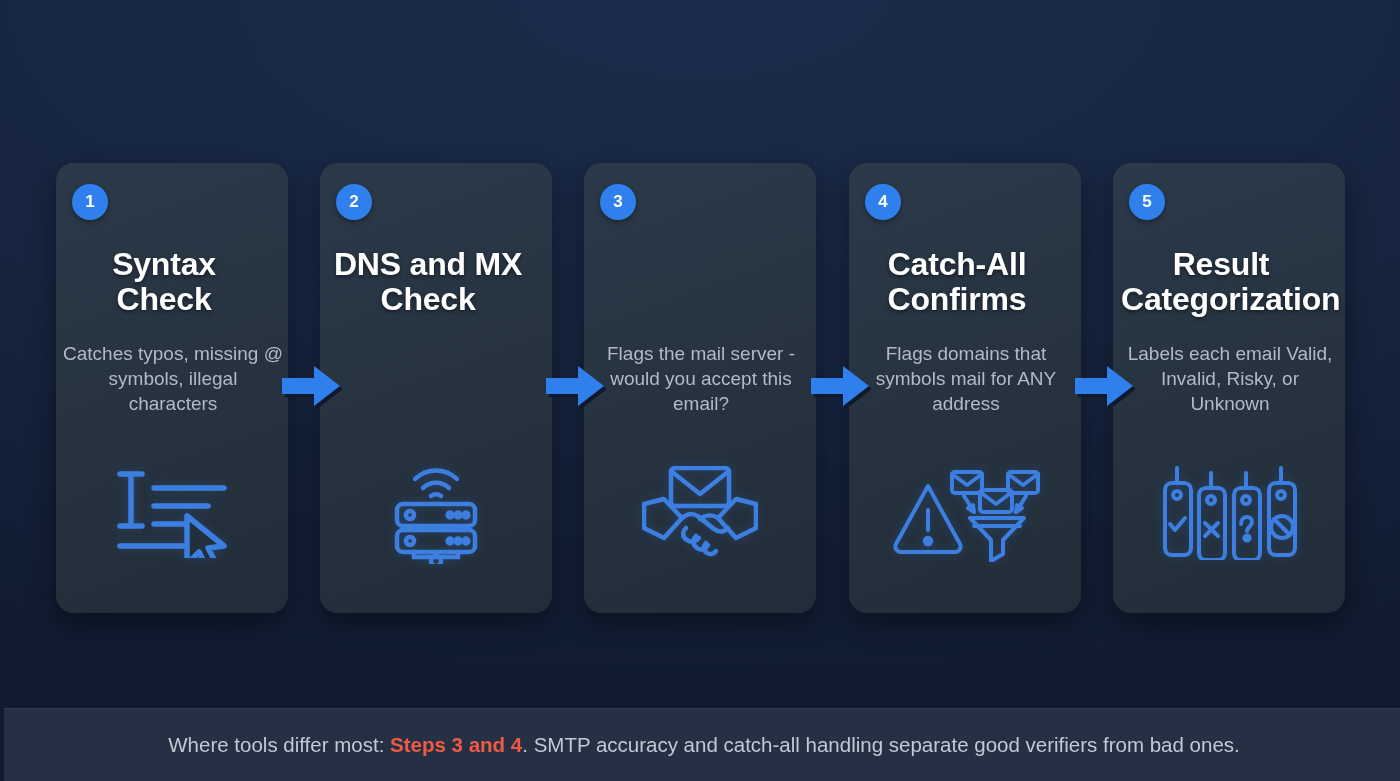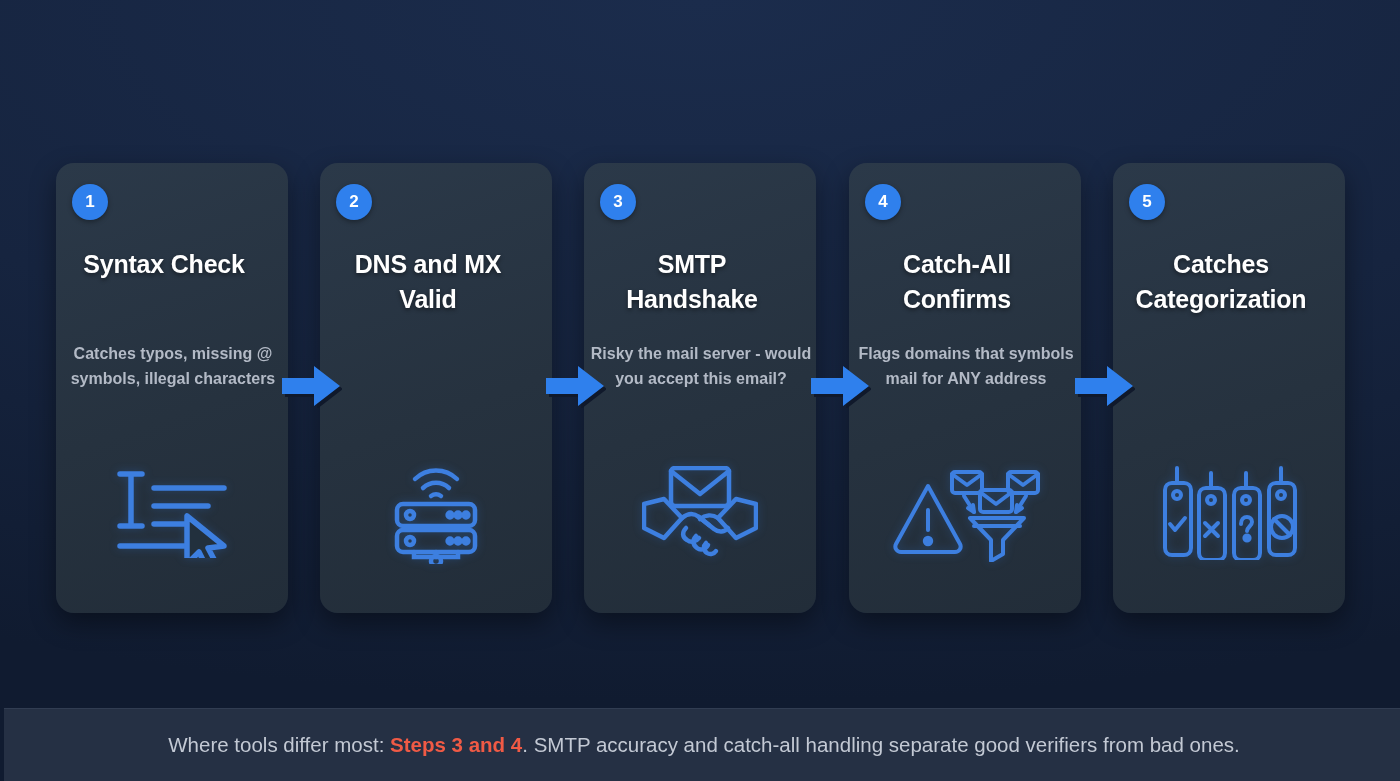--- a/index.html
+++ b/index.html
@@ -46,33 +46,32 @@
     color:#fff;
     font-size:17px; font-weight:bold;
     line-height:36px;
     text-align:center;
     box-shadow:0 2px 5px rgba(0,0,0,.35);
   }
   .card-title {
     position:absolute;
     left:8px; right:24px; top:84px;
     color:#ffffff;
-    font-size:25px;
+    font-size:32px;
     font-weight:bold;
     line-height:35px;
     letter-spacing:-.2px;
     text-shadow:0 2px 4px rgba(0,0,0,.45);
   }
   .card-desc {
     position:absolute;
     left:6px; right:4px; top:178px;
     color:#b3bac6;
-    font-size:16px;
+    font-size:19px;
     line-height:25px;
-    font-weight:bold;
   }
   .icon-wrap {
     position:absolute;
     left:0; right:0; bottom:46px;
     height:110px;
     display:flex; align-items:center; justify-content:center;
   }
   .icon-wrap svg { display:block; filter:drop-shadow(0 0 4px rgba(47,128,237,.25)); }
 
   
@@ -125,21 +124,21 @@
           <path d="M42 40 H96"></path>
           <path d="M42 58 H78"></path>
           <path d="M8 80 H86"></path>
           <path d="M75 50 L75 98 L87 86 L95 102 L104 97 L96 82 L112 80 Z" fill="#22303d" stroke="#3d7fe0" stroke-width="5.5" stroke-linejoin="round"></path>
         </svg>
       </div>
     </div>
 
     <div class="card c2">
       <div class="badge">2</div>
-      <div class="card-title">DNS and MX Valid</div>
+      <div class="card-title">DNS and MX Check</div>
       <div class="icon-wrap">
         <svg width="100" height="104" viewBox="0 0 100 104" fill="none" stroke="#3d7fe0" stroke-width="4.5" stroke-linecap="round">
           <path d="M29 19 A30 30 0 0 1 71 19"></path>
           <path d="M37 28 A19 19 0 0 1 63 28"></path>
           <path d="M45 36 A8.5 8.5 0 0 1 55 36"></path>
           <rect x="11" y="44" width="78" height="22" rx="6"></rect>
           <circle cx="24" cy="55" r="4"></circle>
           <circle cx="64" cy="55" r="2.4" fill="#3d7fe0"></circle>
           <circle cx="72" cy="55" r="2.4" fill="#3d7fe0"></circle>
           <circle cx="80" cy="55" r="2.4" fill="#3d7fe0"></circle>
@@ -150,22 +149,21 @@
           <circle cx="80" cy="81" r="2.4" fill="#3d7fe0"></circle>
           <path d="M28 92 V97 H72 V92"></path>
           <path d="M50 92 V97"></path>
           <circle cx="50" cy="101" r="5"></circle>
         </svg>
       </div>
     </div>
 
     <div class="card c3">
       <div class="badge">3</div>
-      <div class="card-title">SMTP Handshake</div>
-      <div class="card-desc">Risky the mail server - would you accept this email?</div>
+      <div class="card-desc">Flags the mail server - would you accept this email?</div>
       <div class="icon-wrap">
         <svg width="116" height="92" viewBox="0 0 116 92" fill="none" stroke="#3d7fe0" stroke-width="4.5" stroke-linecap="round" stroke-linejoin="round">
           <rect x="29" y="2" width="58" height="38" rx="4"></rect>
           <path d="M29 5 L58 28 L87 5"></path>
           <path d="M2 38 L22 33 L40 52 L22 72 L2 62 Z"></path>
           <path d="M114 38 L94 33 L76 52 L94 72 L114 62 Z"></path>
           <path d="M40 52 C46 47 52 47 57 51 L67 59"></path>
           <path d="M76 52 C70 48 63 49 58 53"></path>
           <path d="M44 62 C40 66 40 71 45 74 C49 77 54 76 57 72"></path>
           <path d="M54 70 C50 74 51 79 55 82 C59 85 64 83 66 79"></path>
@@ -195,21 +193,22 @@
           <path d="M136 34 L126 50"></path>
           <path d="M126 50 L132 46 M126 50 L127 43"></path>
           <path d="M80 56 H134 L113 78 V92 L101 99 V78 Z"></path>
           <path d="M84 64 H130"></path>
         </svg>
       </div>
     </div>
 
     <div class="card c5">
       <div class="badge">5</div>
-      <div class="card-title">Catches Categorization</div>
+      <div class="card-title">Result Categorization</div>
+      <div class="card-desc">Labels each email Valid, Invalid, Risky, or Unknown</div>
       <div class="icon-wrap">
         <svg width="150" height="96" viewBox="0 0 150 96" fill="none" stroke="#3d7fe0" stroke-width="4" stroke-linecap="round" stroke-linejoin="round">
 
           <path d="M23 4 V18"></path>
           <path d="M11 26 C11 22 14 19 18 19 H30 C34 19 37 22 37 26 V84 C37 88 34 91 30 91 H18 C14 91 11 88 11 84 Z"></path>
           <circle cx="23" cy="31" r="4"></circle>
           <path d="M16 60 L21 66 L31 54"></path>
 
           <path d="M57 9 V23"></path>
           <path d="M45 31 C45 27 48 24 52 24 H64 C68 24 71 27 71 31 V89 C71 93 68 96 64 96 H52 C48 96 45 93 45 89 Z"></path>

